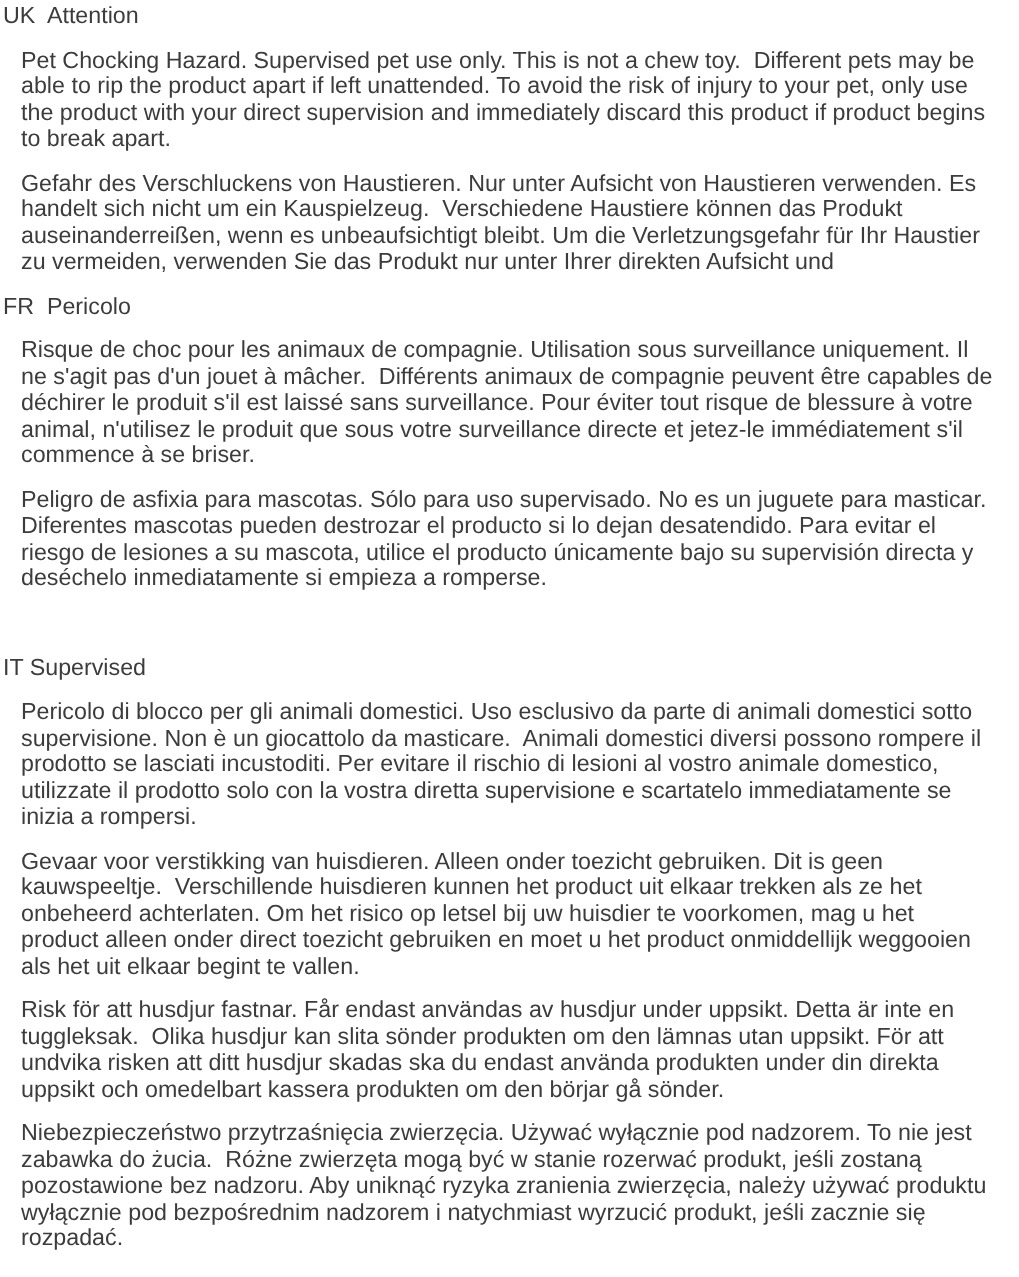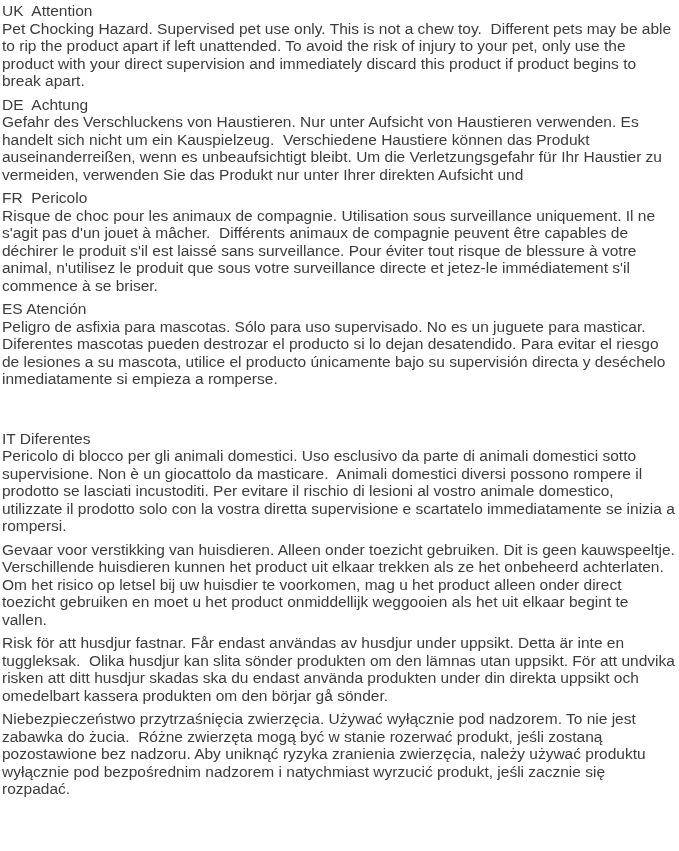--- a/index.html
+++ b/index.html
@@ -26,50 +26,48 @@
   .warning-section.page-gap {
     margin-top: 42px;
   }
   .section-heading {
     white-space: pre-wrap;
     margin: 0;
     font-weight: normal;
   }
   .section-body {
     white-space: pre-wrap;
-    margin: 0;
+    margin: 12px;
   }
 </style>
 </head>
 <body>
 
 <div class="sheet">
 
   <section class="warning-section">
     <div class="section-heading">UK  Attention</div>
     <p class="section-body">Pet Chocking Hazard. Supervised pet use only. This is not a chew toy.  Different pets may be able to rip the product apart if left unattended. To avoid the risk of injury to your pet, only use the product with your direct supervision and immediately discard this product if product begins to break apart.</p>
   </section>
 
   <section class="warning-section">
-    <div class="section-heading">DE  Achtung</div>
     <p class="section-body">Gefahr des Verschluckens von Haustieren. Nur unter Aufsicht von Haustieren verwenden. Es handelt sich nicht um ein Kauspielzeug.  Verschiedene Haustiere können das Produkt auseinanderreißen, wenn es unbeaufsichtigt bleibt. Um die Verletzungsgefahr für Ihr Haustier zu vermeiden, verwenden Sie das Produkt nur unter Ihrer direkten Aufsicht und</p>
   </section>
 
   <section class="warning-section">
     <div class="section-heading">FR  Pericolo</div>
     <p class="section-body">Risque de choc pour les animaux de compagnie. Utilisation sous surveillance uniquement. Il ne s'agit pas d'un jouet à mâcher.  Différents animaux de compagnie peuvent être capables de déchirer le produit s'il est laissé sans surveillance. Pour éviter tout risque de blessure à votre animal, n'utilisez le produit que sous votre surveillance directe et jetez-le immédiatement s'il commence à se briser.</p>
   </section>
 
   <section class="warning-section">
-    <div class="section-heading">ES Atención</div>
     <p class="section-body">Peligro de asfixia para mascotas. Sólo para uso supervisado. No es un juguete para masticar.  Diferentes mascotas pueden destrozar el producto si lo dejan desatendido. Para evitar el riesgo de lesiones a su mascota, utilice el producto únicamente bajo su supervisión directa y deséchelo inmediatamente si empieza a romperse.</p>
   </section>
 
   <section class="warning-section page-gap">
-    <div class="section-heading">IT Diferentes</div>
+    <div class="section-heading">IT Supervised</div>
     <p class="section-body">Pericolo di blocco per gli animali domestici. Uso esclusivo da parte di animali domestici sotto supervisione. Non è un giocattolo da masticare.  Animali domestici diversi possono rompere il prodotto se lasciati incustoditi. Per evitare il rischio di lesioni al vostro animale domestico, utilizzate il prodotto solo con la vostra diretta supervisione e scartatelo immediatamente se inizia a rompersi.</p>
   </section>
 
   <section class="warning-section">
     <p class="section-body">Gevaar voor verstikking van huisdieren. Alleen onder toezicht gebruiken. Dit is geen kauwspeeltje.  Verschillende huisdieren kunnen het product uit elkaar trekken als ze het onbeheerd achterlaten. Om het risico op letsel bij uw huisdier te voorkomen, mag u het product alleen onder direct toezicht gebruiken en moet u het product onmiddellijk weggooien als het uit elkaar begint te vallen.</p>
   </section>
 
   <section class="warning-section">
     <p class="section-body">Risk för att husdjur fastnar. Får endast användas av husdjur under uppsikt. Detta är inte en tuggleksak.  Olika husdjur kan slita sönder produkten om den lämnas utan uppsikt. För att undvika risken att ditt husdjur skadas ska du endast använda produkten under din direkta uppsikt och omedelbart kassera produkten om den börjar gå sönder.</p>
   </section>

